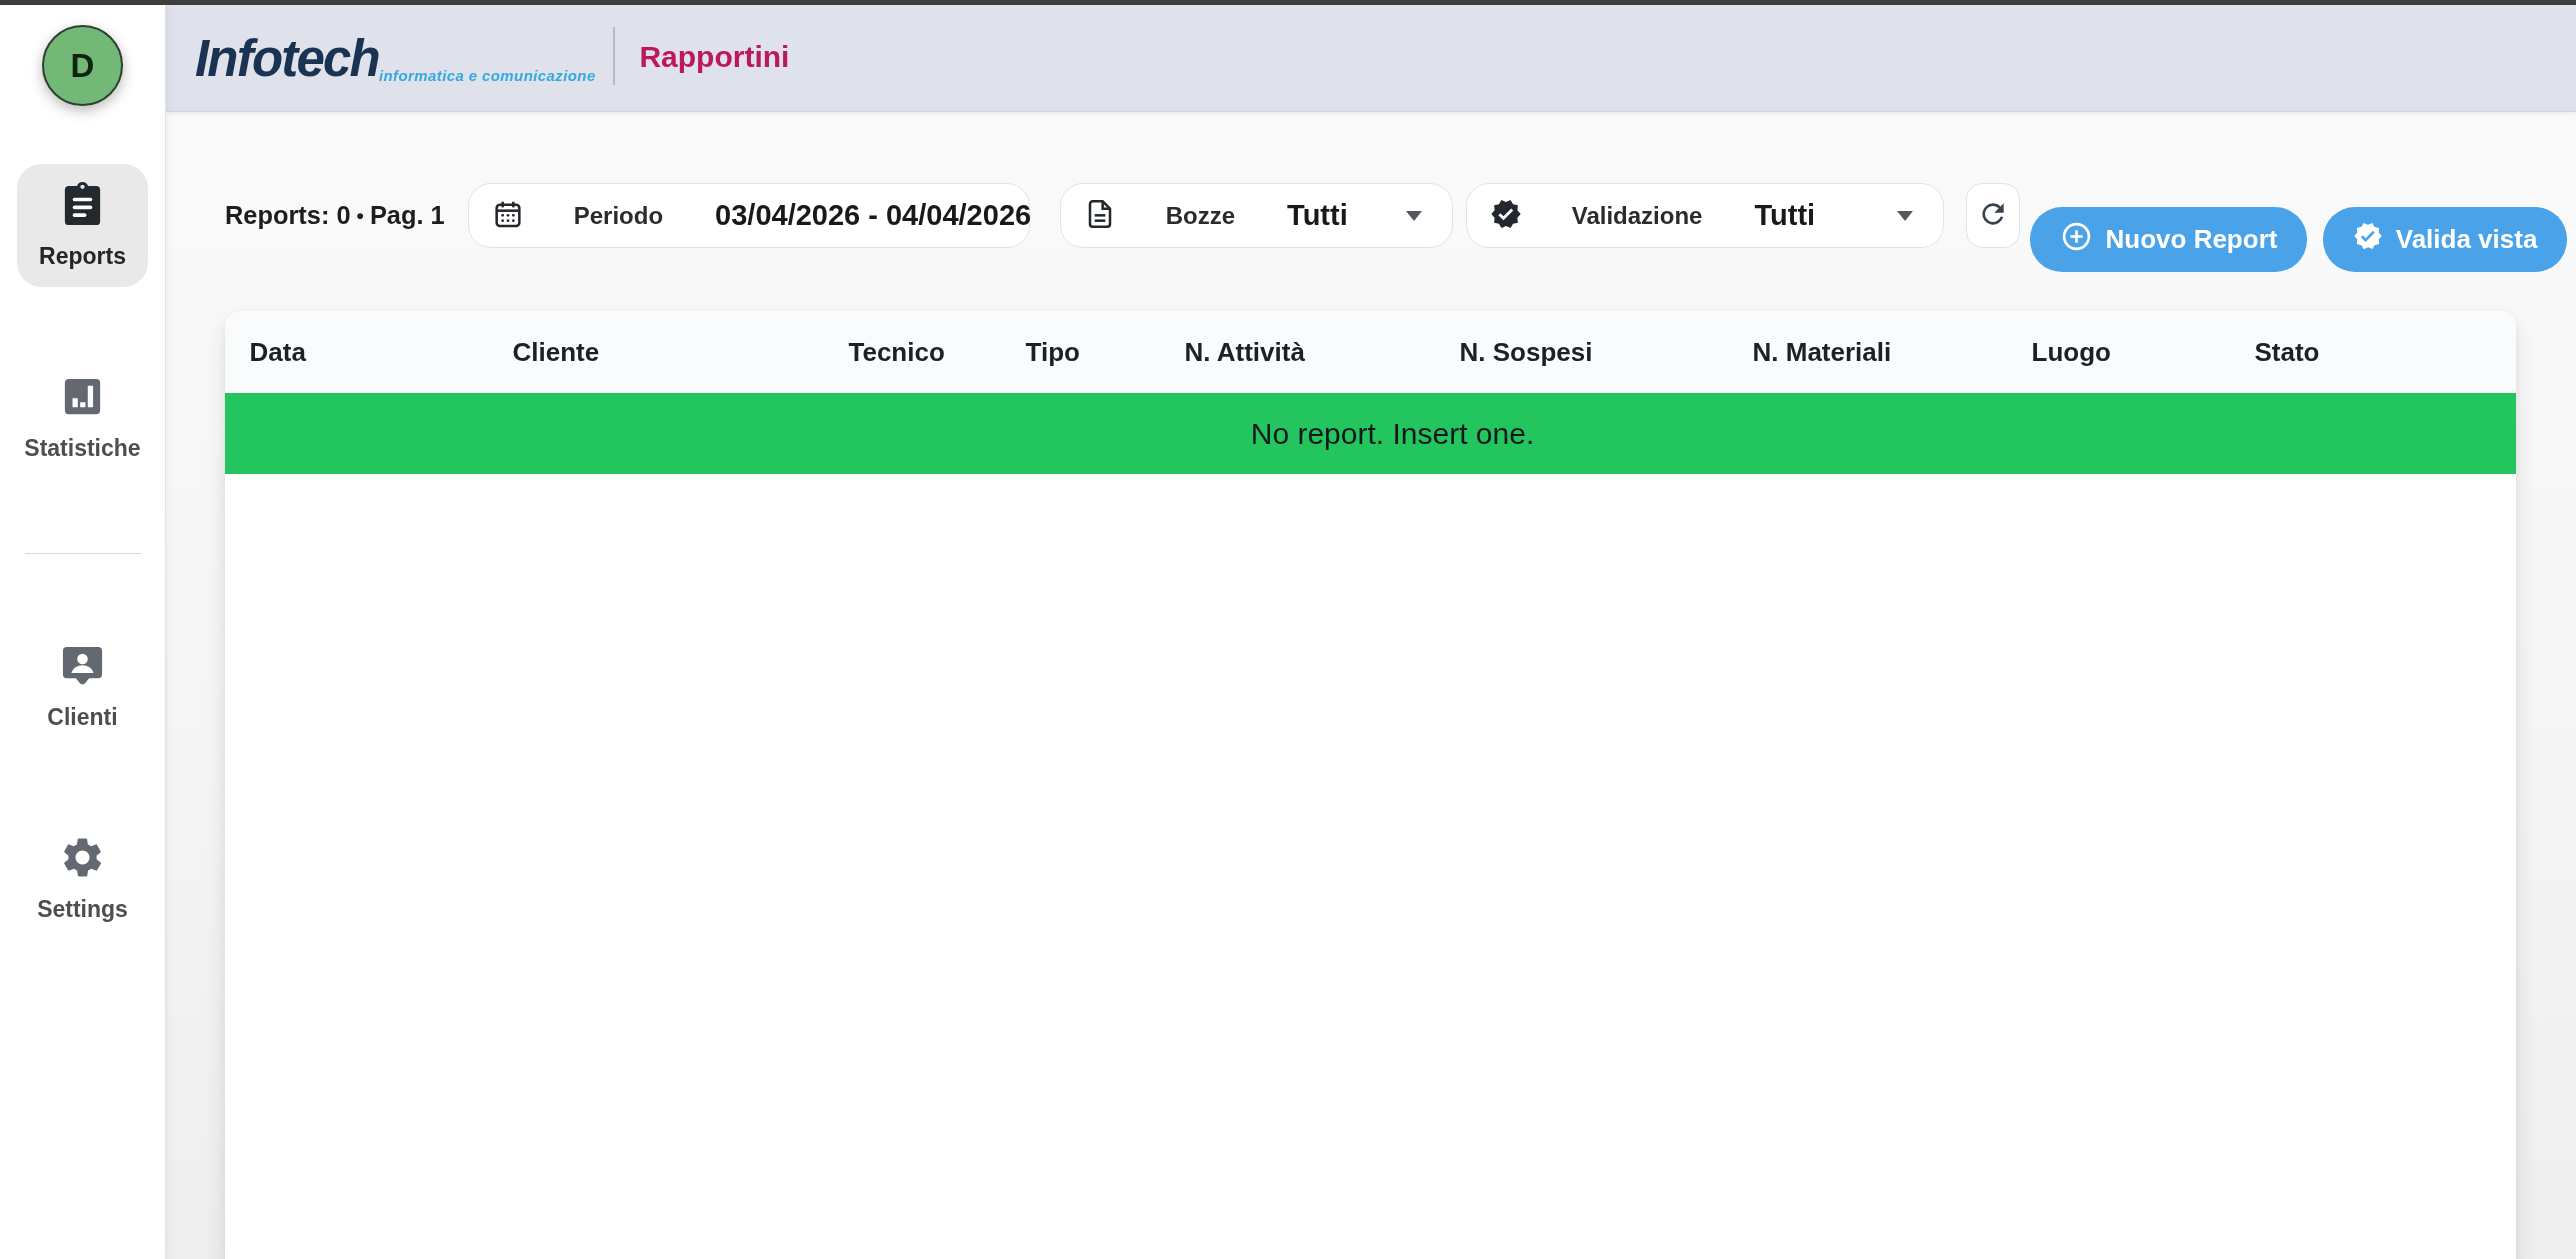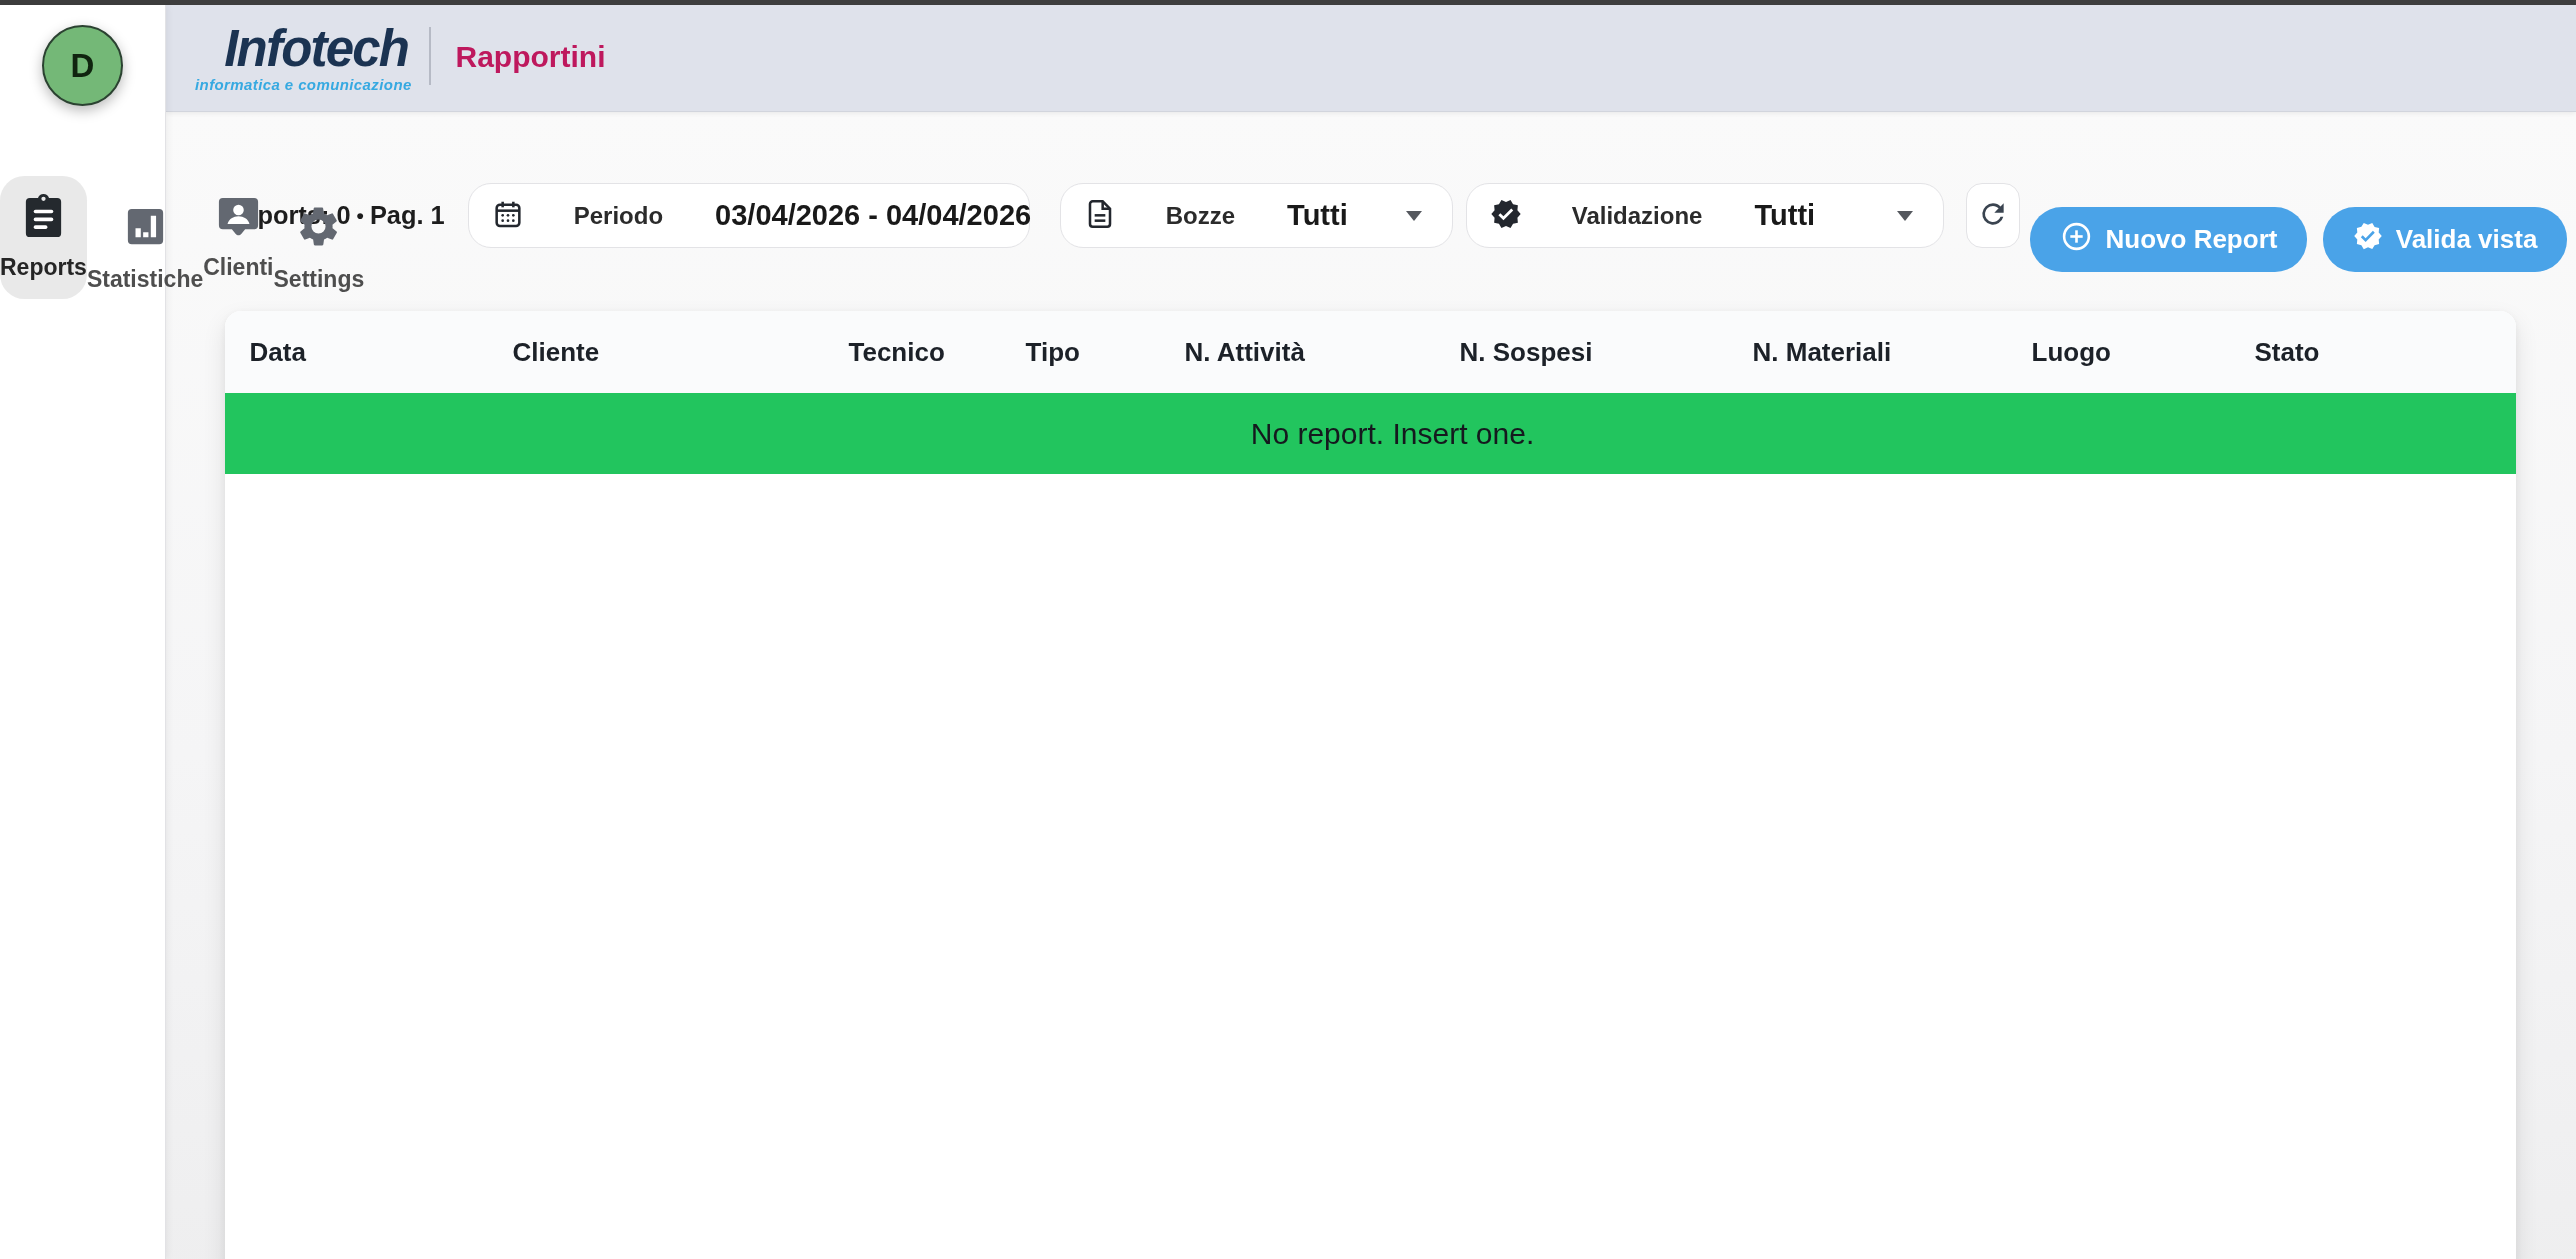--- a/index.html
+++ b/index.html
@@ -22,21 +22,21 @@
     position: relative; z-index: 3;
   }
   .avatar {
     margin-top: 20px; width: 81px; height: 81px; border-radius: 50%;
     background: #74b877; border: 2.6px solid #2b4231;
     display: flex; align-items: center; justify-content: center;
     font-size: 33px; font-weight: bold; color: #10240f;
     box-shadow: 0 4.4px 12.3px rgba(0,0,0,0.28);
     cursor: pointer;
   }
-  .nav { margin-top: 58px; width: 100%; display: flex; flex-direction: row; align-items: center; }
+  .nav { margin-top: 58px; width: 100%; display: flex; flex-direction: column; align-items: center; gap: 47px; }
   .nav-item {
     width: 131px; border-radius: 24.5px; padding: 16px 0 17.5px;
     display: flex; flex-direction: column; align-items: center;
     cursor: pointer;
   }
   .nav-item .nav-label {
     margin-top: 12.3px; font-size: 23px; font-weight: 700; color: #4e4e4e;
   }
   .nav-item.active { background: #e9e9e9; }
   .nav-item.active .nav-label { color: #252525; }
@@ -50,21 +50,21 @@
 
   
   .main { flex: 1; display: flex; flex-direction: column; min-width: 0; }
   .header {
     height: 107px; background: #dfe2eb; flex: 0 0 107px;
     display: flex; align-items: center; padding-left: 29px;
     border-bottom: 0.9px solid #d2d5dd;
     box-shadow: 0 1.8px 4.4px rgba(0,0,0,0.06);
     position: relative; z-index: 2;
   }
-  .logo-block { display: flex; flex-direction: column; align-items: flex-end; }
+  .logo-block { display: flex; flex-direction: row; align-items: center; }
   .logo-word {
     font-size: 51px; font-weight: bold; font-style: italic;
     color: #1b3352; letter-spacing: -1.8px; line-height: 1;
   }
   .logo-tagline {
     font-size: 15px; font-weight: bold; font-style: italic;
     color: #36a9e1; letter-spacing: 0.4px; margin-top: 1.8px;
     align-self: flex-end; margin-right: -3.5px;
   }
   .header-vline { width: 1.8px; height: 58px; background: #b6bac5; margin: -5.3px 24.5px 0 21px; }

